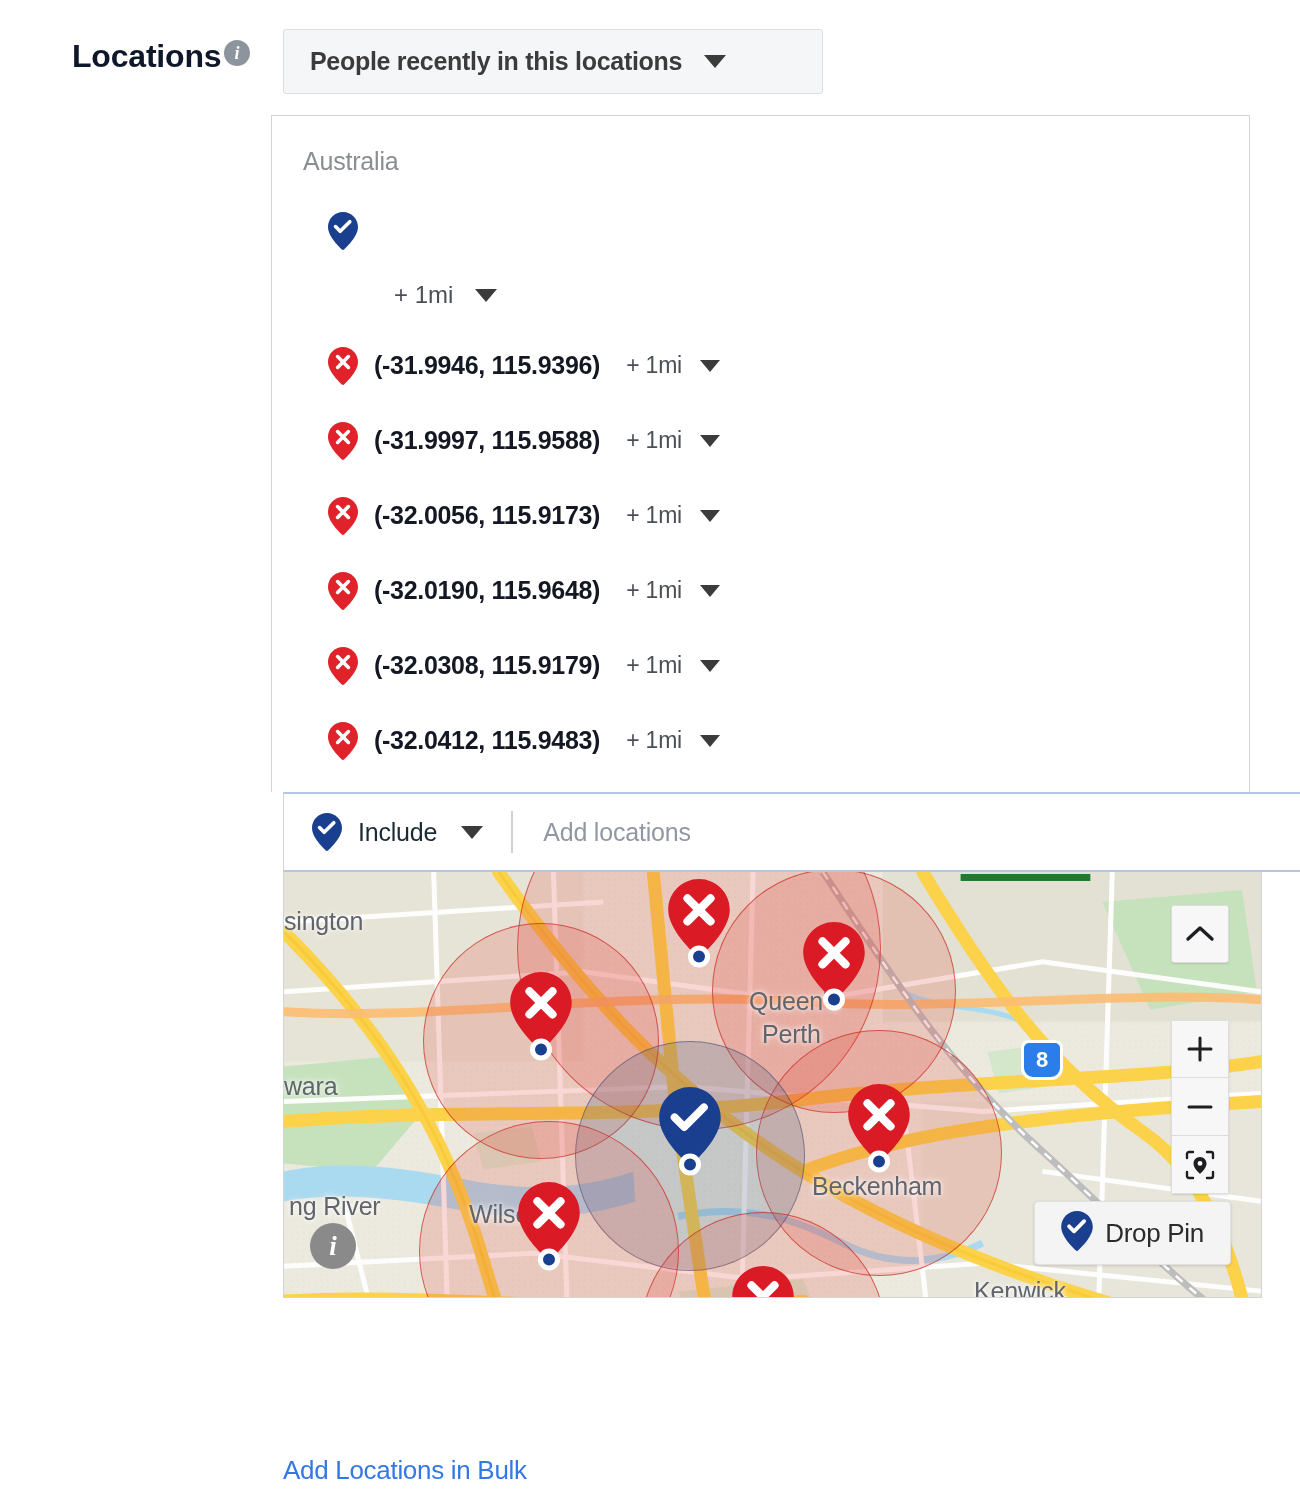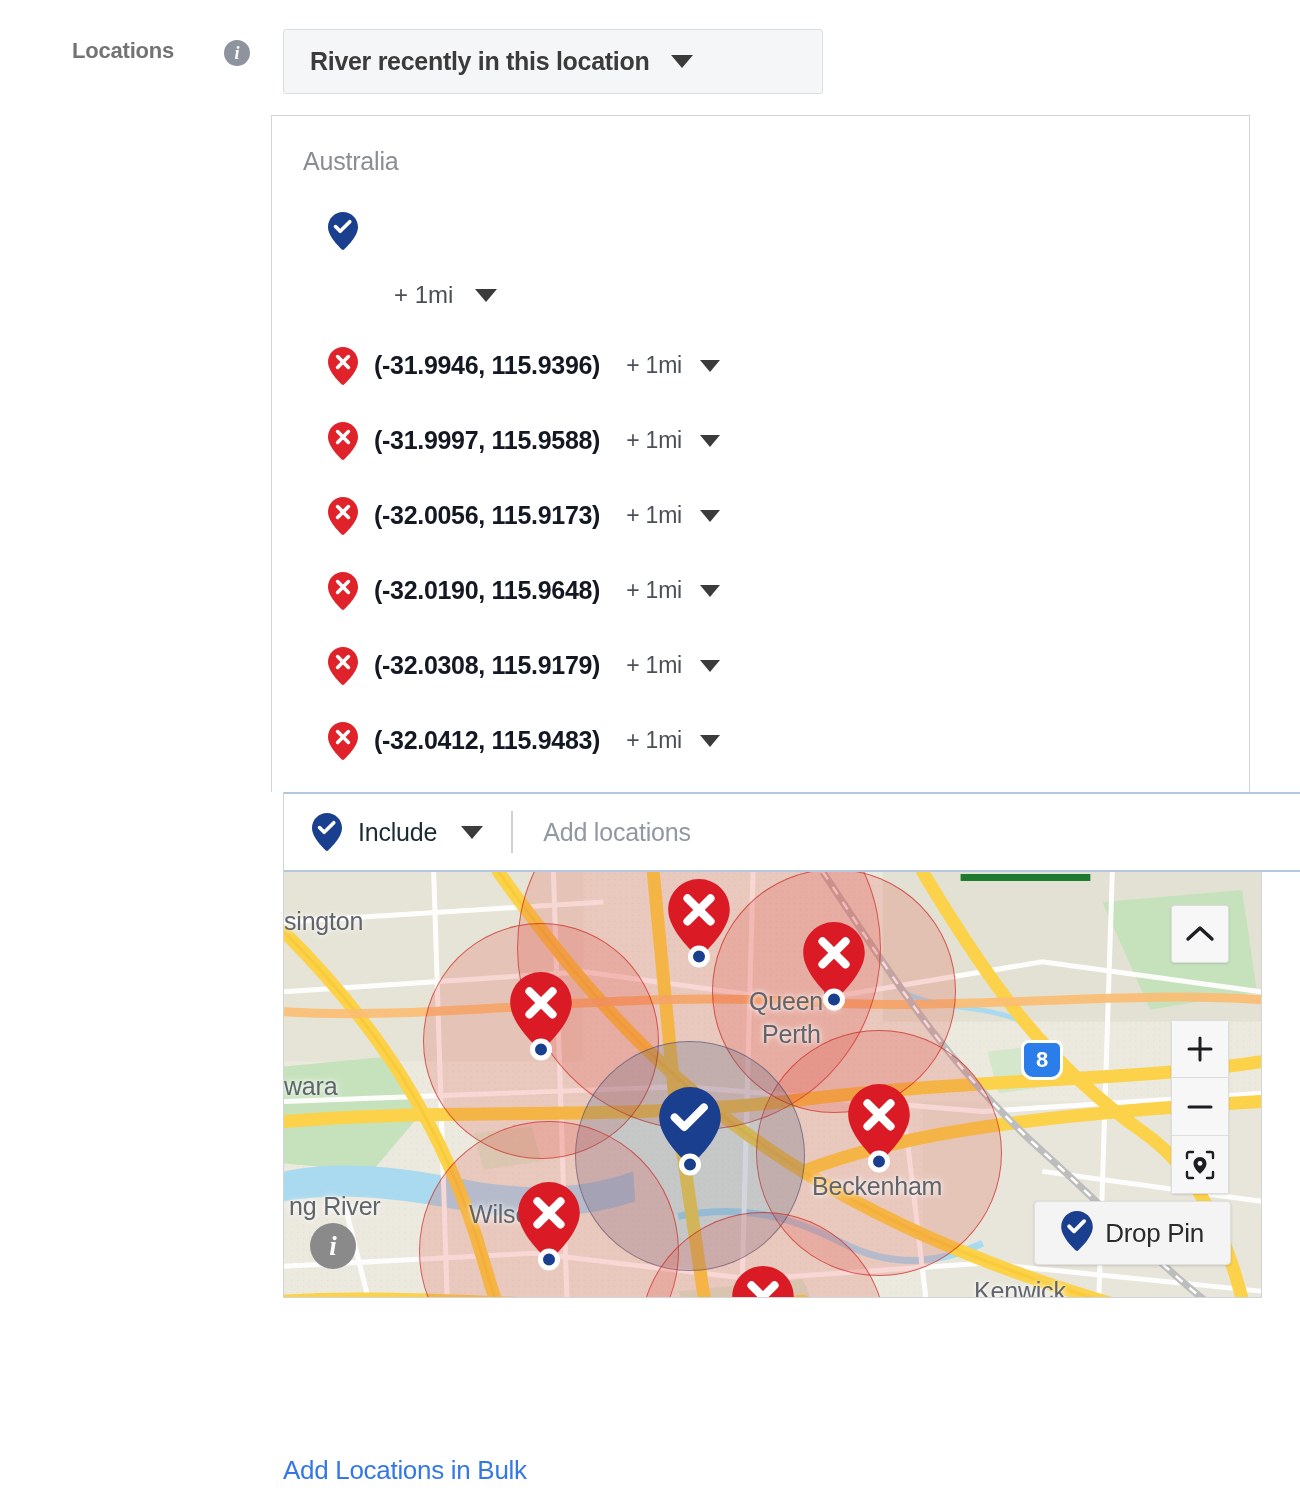--- a/index.html
+++ b/index.html
@@ -16,23 +16,23 @@
     font-family: "Liberation Sans", sans-serif;
     color: #1c2b33;
     -webkit-font-smoothing: antialiased;
   }
 
   
   #locations-label {
     position: absolute;
     left: 72px;
     top: 38px;
-    font-size: 22px;
+    font-size: 32px;
     font-weight: bold;
-    color: #737373;
+    color: #0f172a;
     letter-spacing: -0.2px;
   }
   #info-icon-head {
     position: absolute;
     left: 224px;
     top: 40px;
     width: 26px;
     height: 26px;
     border-radius: 50%;
     background: #8d949e;
@@ -333,21 +333,21 @@
     cursor: pointer;
   }
 </style>
 </head>
 <body>
 
 <div id="locations-label">Locations</div>
 <div id="info-icon-head">i</div>
 
 <div id="location-type-dropdown">
-  <span class="dd-label">River recently in this location</span>
+  <span class="dd-label">People recently in this locations</span>
   <span class="caret"></span>
 </div>
 
 <div id="locations-panel">
   <div id="country-heading">Australia</div>
   <div class="loc-list" id="loc-list">
       <div class="loc-row primary">
         <span class="pin">
           <svg width="30" height="38" viewBox="0 0 30 38" class="pin-ico">
       <path d="M15 0C6.7 0 0 6.7 0 15c0 9.8 12.4 21 14 22.6.55.55 1.45.55 2 0C17.6 36 30 24.8 30 15 30 6.7 23.3 0 15 0z" fill="#1b3f8f"></path>

